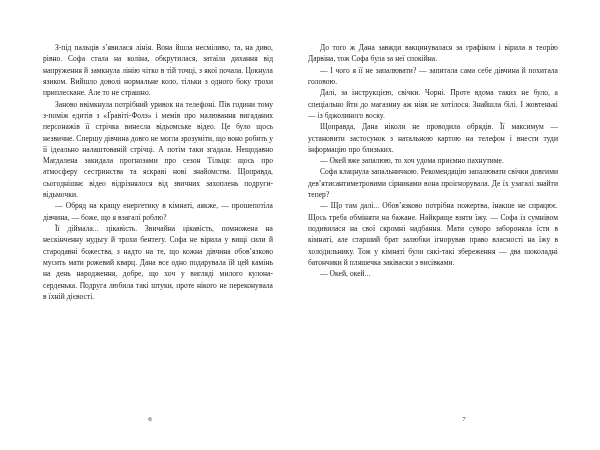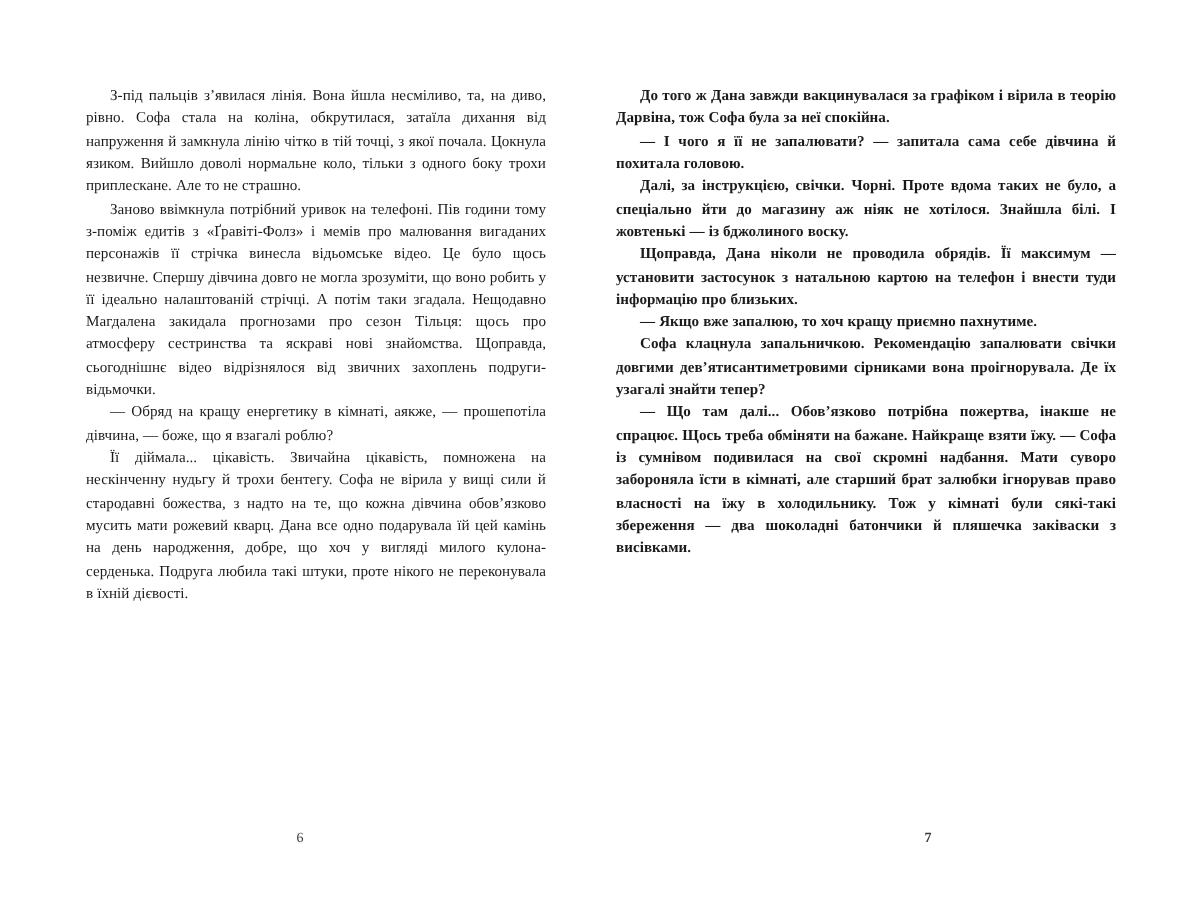--- a/index.html
+++ b/index.html
@@ -25,21 +25,20 @@
     box-sizing: border-box;
     height: 450px;
   }
   .page-left {
     width: 300px;
     padding: 42px 27px 0 43px;
   }
   .page-right {
     width: 300px;
     padding: 42px 42px 0 8px;
-    font-weight: bold;
   }
   .textblock {
     width: 100%;
     font-size: 7.55px;
     line-height: 11.32px;
     color: #1b1b1b;
     text-align: justify;
     text-justify: inter-word;
     -webkit-hyphens: manual;
     hyphens: manual;
@@ -95,20 +94,21 @@
   </div>
 
   <div class="gutter"></div>
 
   <div class="page page-right">
     <div class="textblock">
       <p>До того ж Дана завжди вакцинувалася за графі­ком і вірила в теорію Дарвіна, тож Софа була за неї спокійна.</p>
       <p class="dialogue">— І чого я її не запалювати? — запитала сама себе дівчина й похитала головою.</p>
       <p>Далі, за інструкцією, свічки. Чорні. Проте вдома таких не було, а спеціально йти до магазину аж ніяк не хотілося. Знайшла білі. І жовтенькі — із бджо­линого воску.</p>
       <p>Щоправда, Дана ніколи не проводила обрядів. Її максимум — установити застосунок з натальною картою на телефон і внести туди інформацію про близьких.</p>
-      <p class="dialogue">— Якщо вже запалюю, то хоч кращу приємно пахнутиме.</p>
+      <p class="dialogue">— Окей вже запалюю, то хоч удома приємно пахнутиме.</p>
       <p>Софа клацнула запальничкою. Рекомендацію запалювати свічки довгими дев’ятисантиметровими сірниками вона проігнорувала. Де їх узагалі знайти тепер?</p>
       <p class="dialogue">— Що там далі... Обов’язково потрібна пожертва, інакше не спрацює. Щось треба обміняти на бажане. Найкраще взяти їжу. — Софа із сумнівом подивилася на свої скромні надбання. Мати суворо забороняла їсти в кімнаті, але старший брат залюбки ігнорував право власності на їжу в холодильнику. Тож у кімнаті були сякі-такі збереження — два шоколадні батончики й пляшечка заківаски з висівками.</p>
+      <p class="dialogue">— Окей, окей...</p>
     </div>
     <div class="folio folio-right">7</div>
   </div>
 
 </div>
 
 </body></html>

